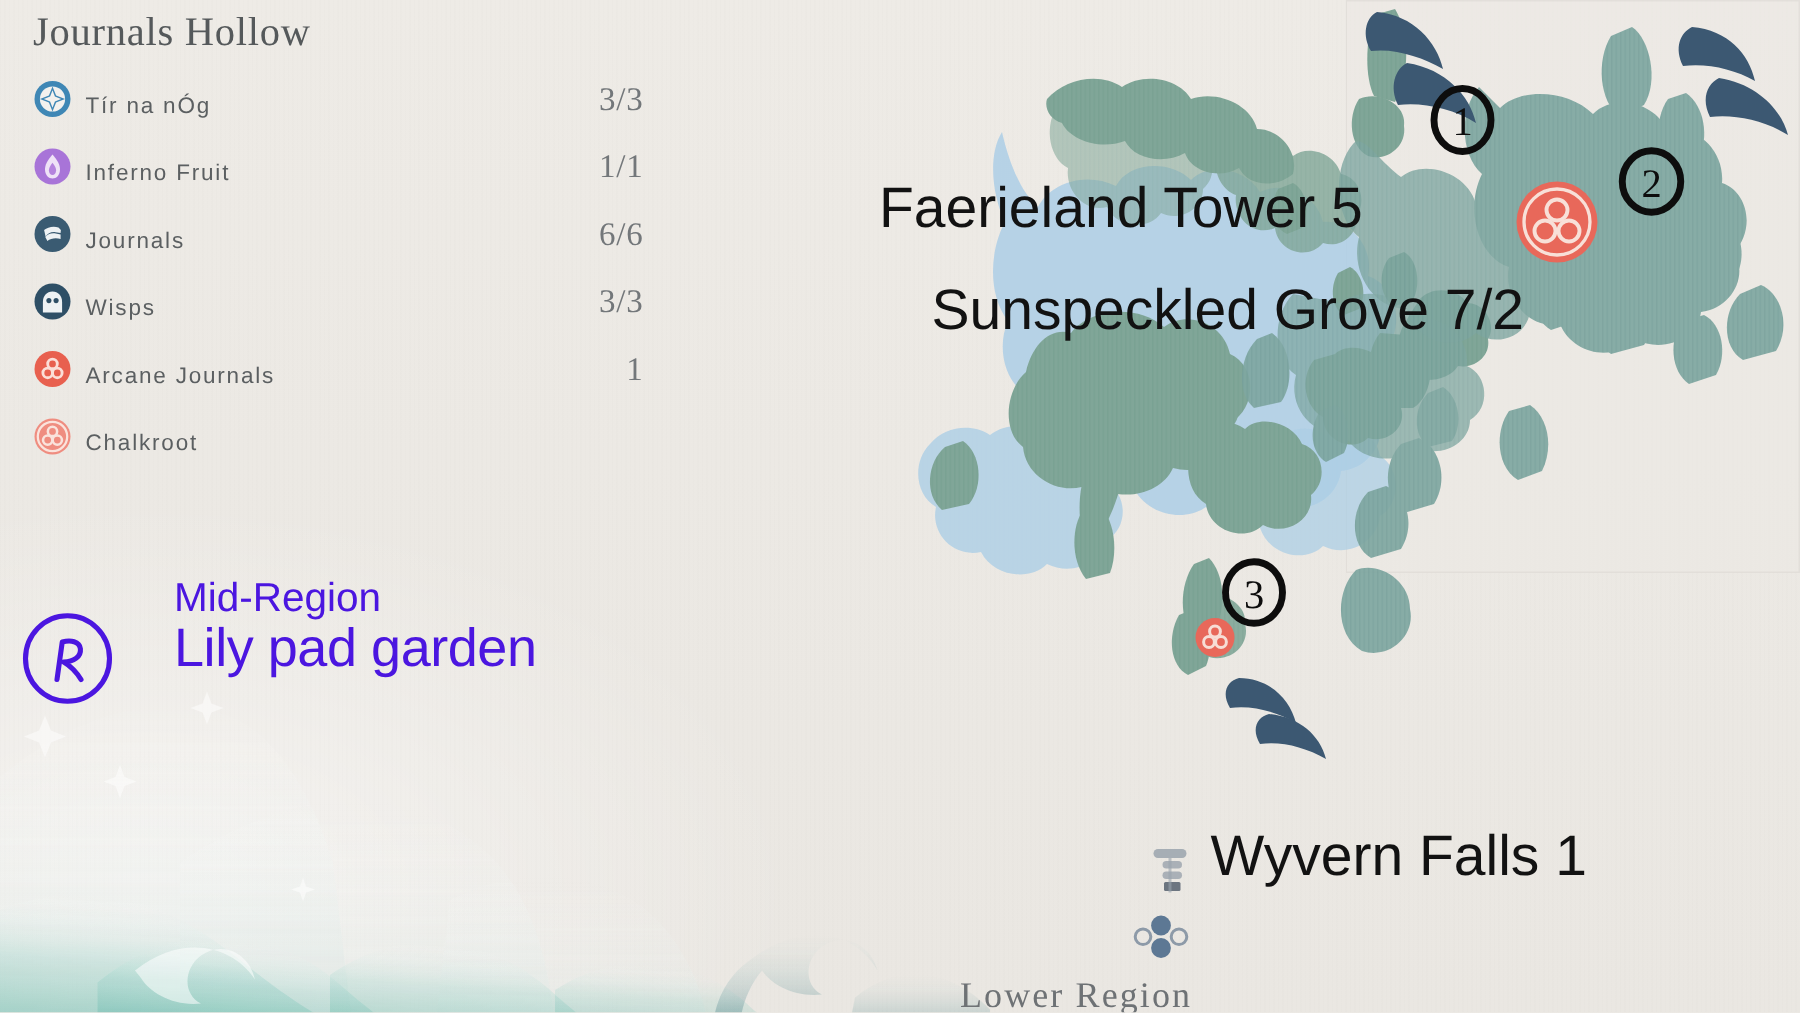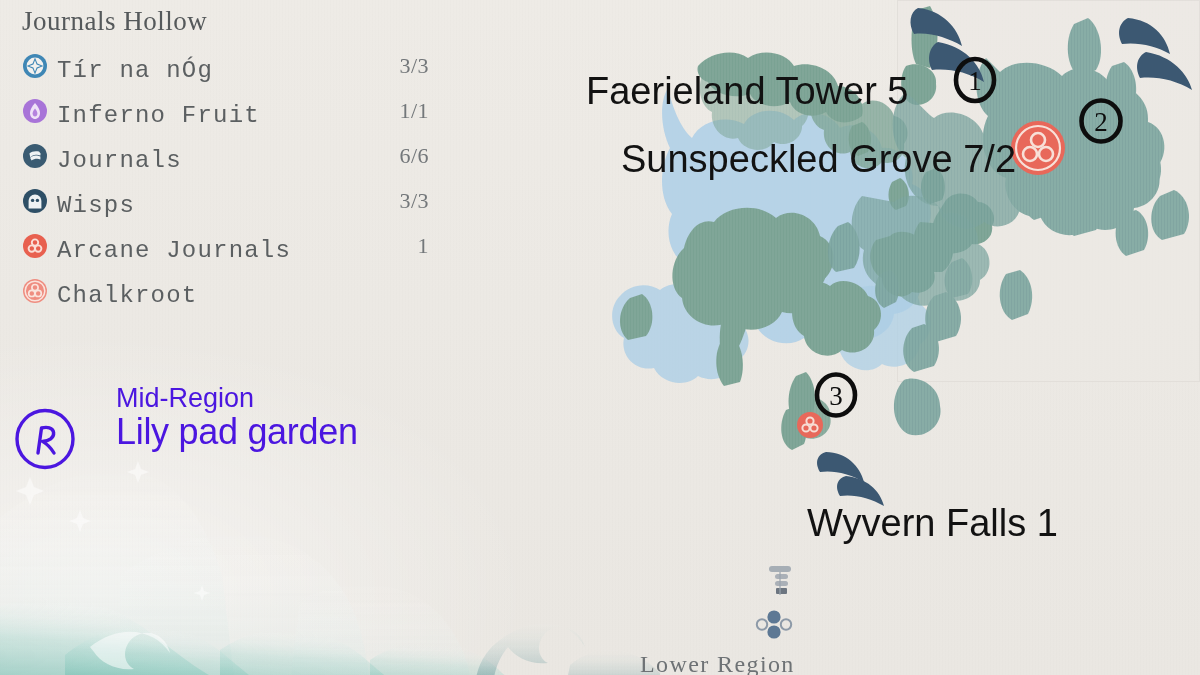--- a/index.html
+++ b/index.html
@@ -42,22 +42,22 @@
     font-family:"Liberation Serif",serif;
     font-size:27px;color:#55595b;letter-spacing:.5px;
     margin:0 0 6px 4px;font-weight:400;
   }
   .row{
     display:flex;align-items:center;height:45px;padding-left:4px;
   }
   .row .ic{width:26px;height:26px;flex:0 0 26px;margin-right:9px;display:block;}
   .row .nm{
     flex:1 1 auto;
-    font-family:Liberation Mono, monospace;
-    font-size:24px;color:#5b5f61;letter-spacing:1.2px;margin-top:10px;
+    font-family:Liberation Sans, sans-serif;
+    font-size:15px;color:#5b5f61;letter-spacing:1.2px;margin-top:10px;
   }
   .row .ct{
     flex:0 0 auto;
     font-family:"Liberation Serif",serif;
     font-size:22px;color:#73777a;letter-spacing:.5px;
     min-width:60px;text-align:right;padding-right:9px;
   }
 
   
   .annot-r{position:absolute;left:14px;top:408px;width:62px;height:62px;}
@@ -68,20 +68,21 @@
     line-height:1.06;
   }
   .annot-text .l1{font-size:27px;display:block;}
   .annot-text .l2{font-size:36px;display:block;letter-spacing:-.3px;}
 
   
   .maplabel{
     position:absolute;color:#121212;
     font-family:"Liberation Sans",sans-serif;
     white-space:nowrap;
+    margin-top:48px;
   }
   #lbl-tower{left:586px;top:70px;font-size:38px;}
   #lbl-grove{left:621px;top:138px;font-size:38px;}
   #lbl-falls{left:807px;top:502px;font-size:38px;}
 
   .circnum{
     position:absolute;width:46px;height:46px;
   }
   #cn1{left:952px;top:57px;}
   #cn2{left:1078px;top:98px;}

